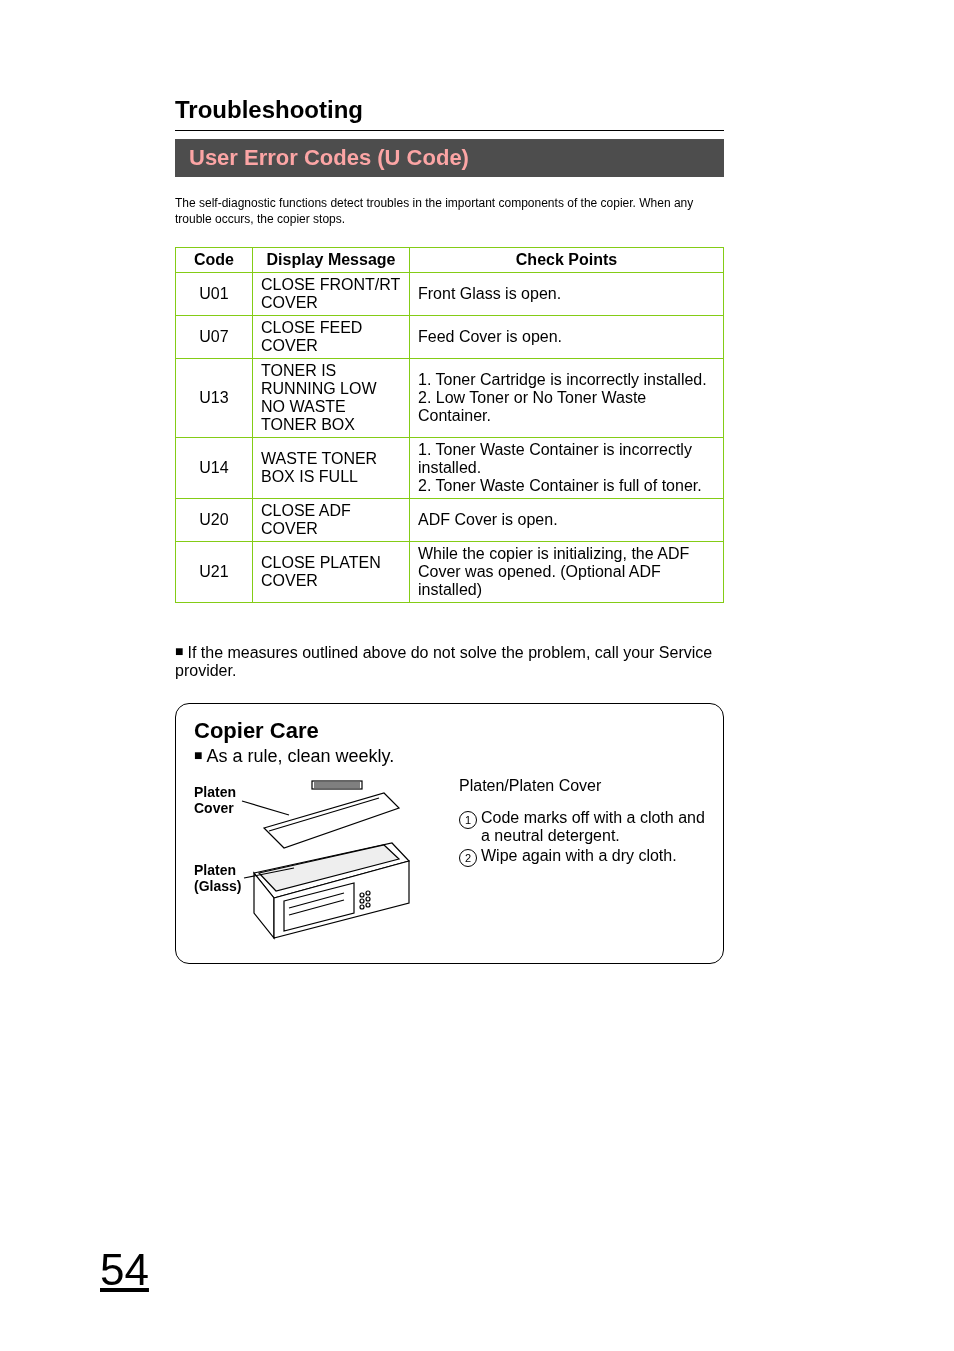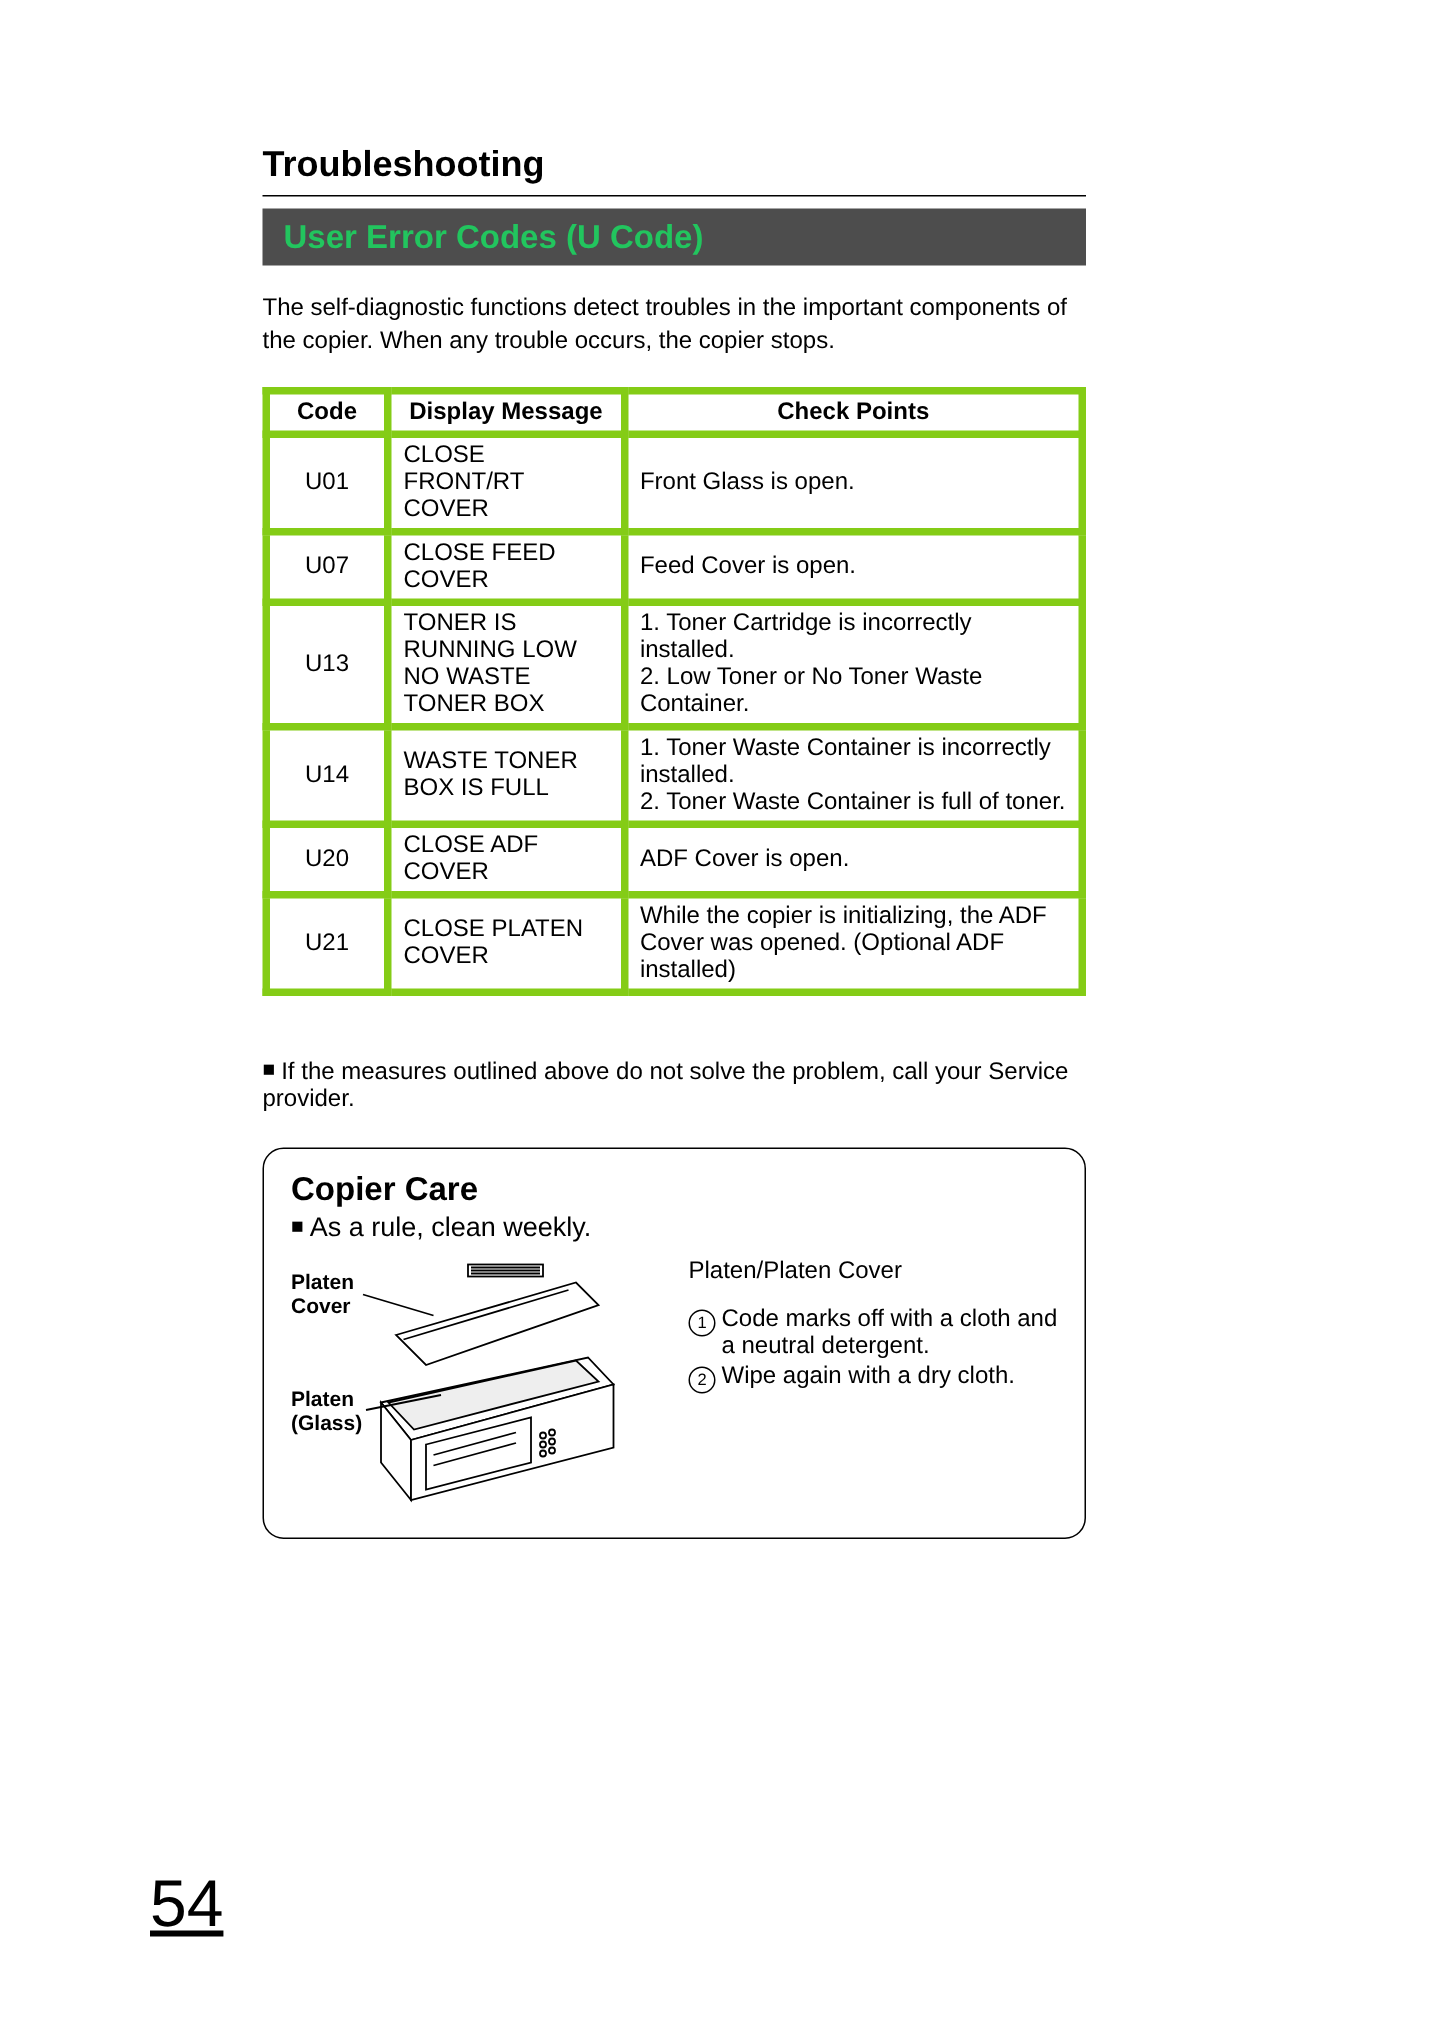--- a/index.html
+++ b/index.html
@@ -21,38 +21,38 @@
     font-size: 24px;
     font-weight: bold;
     margin-bottom: 6px;
   }
   .rule {
     border-bottom: 1px solid #000;
     margin-bottom: 8px;
   }
   .subsection-bar {
     background: #4d4d4d;
-    color: #22c55e;
+    color: #fca5a5;
     font-size: 22px;
     font-weight: bold;
     padding: 6px 14px;
     margin-bottom: 18px;
   }
   .intro {
-    font-size: 16px;
+    font-size: 12px;
     line-height: 1.35;
     margin-bottom: 20px;
   }
   table.codes {
     width: 100%;
     border-collapse: collapse;
     font-size: 16px;
   }
   table.codes th, table.codes td {
-    border: 5px solid #84cc16;
+    border: 1px solid #84cc16;
     padding: 3px 8px;
     vertical-align: middle;
     text-align: left;
   }
   table.codes th {
     font-weight: bold;
     text-align: center;
   }
   table.codes td.code-cell {
     text-align: center;

